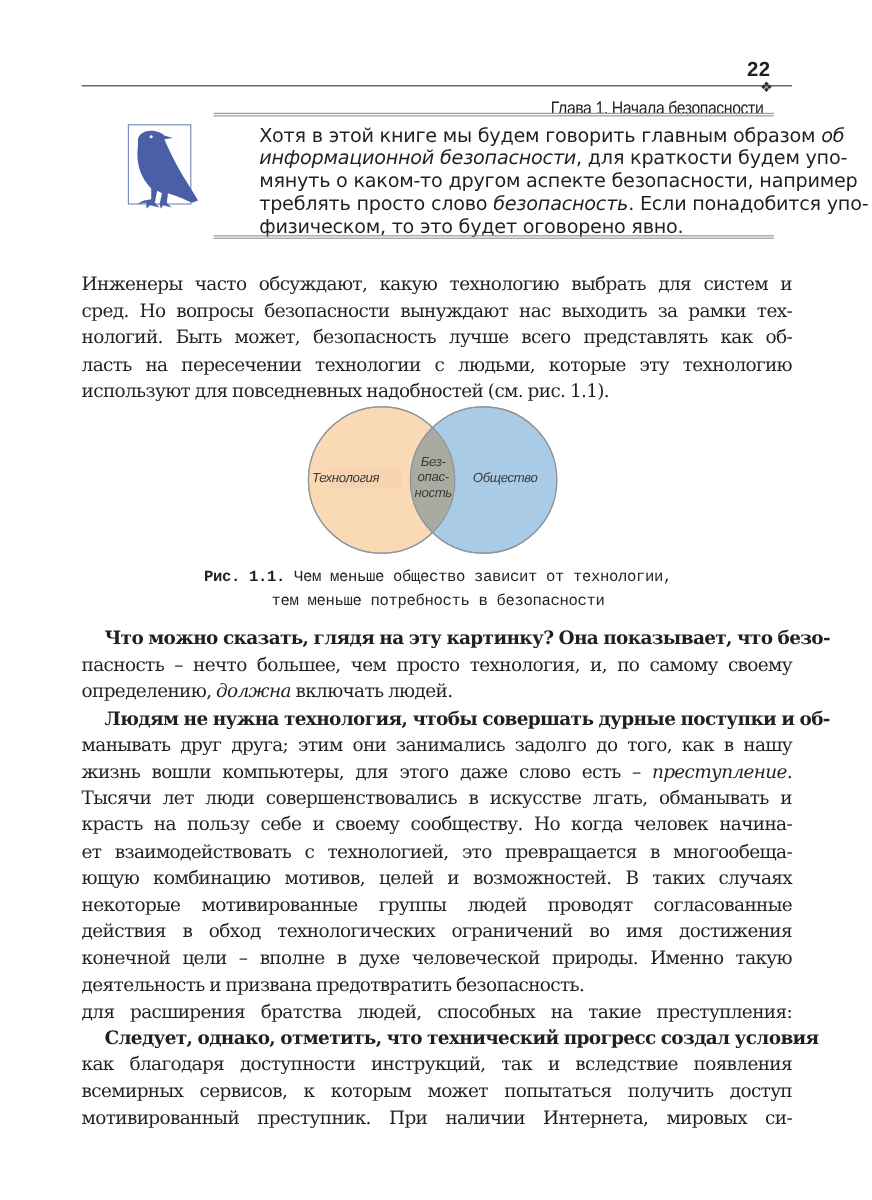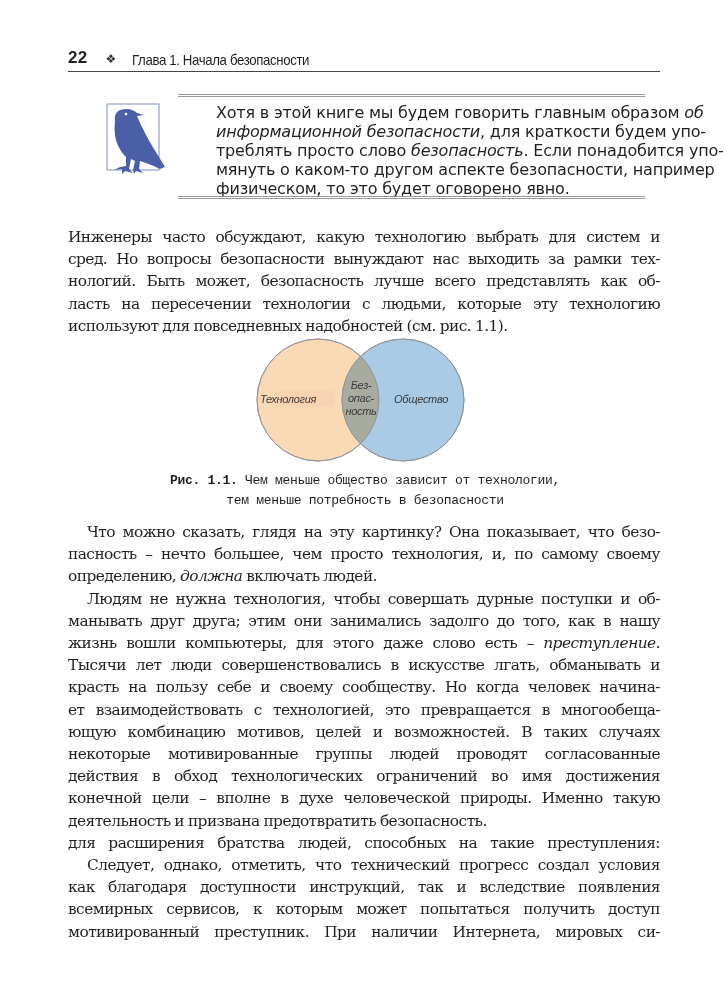--- a/index.html
+++ b/index.html
@@ -4,21 +4,21 @@
   <style>
     html, body { margin: 0; padding: 0; background: #ffffff; }
     body { width: 727px; height: 1000px; position: relative; overflow: hidden; color: #231f20; }
     .page { position: absolute; left: 0; top: 0; width: 727px; height: 1000px; }
 
     
     .running-head {
       position: absolute; left: 68px; top: 48px; width: 592px; height: 24px;
       border-bottom: 1.5px solid #444;
       font-family: "Liberation Sans", sans-serif;
-      display: flex; align-items: flex-end; padding-bottom: 3px; box-sizing: border-box;
+      display: flex; align-items: flex-end; padding-bottom: 3px; box-sizing: border-box; flex-direction: column;
     }
     .rh-num { font-weight: bold; font-size: 17px; letter-spacing: 0.3px; margin-right: 18px; }
     .rh-orn { font-size: 12px; margin-right: 16px; color: #333; position: relative; top: -2px; }
     .rh-title { font-size: 15px; letter-spacing: -0.4px; transform: scaleX(0.88); transform-origin: left bottom; white-space: nowrap; }
 
     
     .note { position: absolute; left: 103px; top: 91px; width: 542px; height: 112px; }
     .note-icon { position: absolute; left: 3px; top: 12px; width: 60px; height: 75px; }
     .note-rule { position: absolute; left: 75px; width: 467px; height: 1px; background: #9a9a9a; }
     .note-rule::after { content: ""; position: absolute; left: 0; right: 0; top: 2px; height: 1px; background: #9a9a9a; }
@@ -34,21 +34,21 @@
     .note-text i { font-style: italic; }
 
     
     .body {
       position: absolute; left: 68px; width: 592px;
       font-family: "DejaVu Serif", serif; font-size: 15.4px; line-height: 22.2px;
       letter-spacing: -0.55px; word-spacing: -0.5px;
     }
     .body .ln { display: block; white-space: nowrap; text-align: justify; text-align-last: justify; }
     .body .ln.last { text-align-last: left; }
-    .body .ln.indent { padding-left: 19px; }
+    .body .ln.indent { padding-left: 19px; font-weight: bold; }
     .body i { font-style: italic; }
 
     
     .figure { position: absolute; left: 255px; top: 337px; width: 220px; height: 126px; }
     .fig-label {
       position: absolute; font-family: "Liberation Sans", sans-serif; font-size: 11px;
       color: #3a3a3a; text-align: center; line-height: 13px; letter-spacing: -0.3px; font-style: italic;
     }
     .caption {
       position: absolute; left: 120px; top: 471px; width: 490px; text-align: center;
@@ -70,22 +70,22 @@
   <div class="note">
     <svg class="note-icon" viewBox="0 0 60 75">
       <rect x="1" y="1" width="52" height="66" fill="none" stroke="#7d8cc4" stroke-width="1"></rect>
       <path fill="#4a5fa8" d="M9 16 C8 10 13 6 20 6 C25 6 29 8 31 10 L38 12 L31 13 C33 18 36 24 40 32 C45 42 52 52 59 64 L54 66 C46 62 40 60 34 58 L33 66 L37 70 L30 68 L28 71 L27 67 L29 58 L25 56 L23 66 L27 70 L19 68 L16 71 L16 66 L8 67 L14 64 L20 63 L20 54 C14 48 10 40 9 32 C8 26 9 20 9 16 Z"></path>
       <circle cx="20" cy="11" r="1.3" fill="#ffffff"></circle>
     </svg>
     <div class="note-rule top"></div>
     <div class="note-text">
       <span class="ln"><span>Хотя в этой книге мы будем говорить главным образом </span><i>об</i></span>
       <span class="ln"><i>информационной безопасности</i><span>, для краткости будем упо-</span></span>
+      <span class="ln"><span>мянуть о каком-то другом аспекте безопасности, например</span></span>
       <span class="ln"><span>треблять просто слово </span><i>безопасность</i><span>. Если понадобится упо-</span></span>
-      <span class="ln"><span>мянуть о каком-то другом аспекте безопасности, например</span></span>
       <span class="ln last"><span>физическом, то это будет оговорено явно.</span></span>
     </div>
     <div class="note-rule bottom"></div>
   </div>
 
   <div class="body" style="top:226px;">
     <span class="ln">Инженеры часто обсуждают, какую технологию выбрать для систем и</span>
     <span class="ln">сред. Но вопросы безопасности вынуждают нас выходить за рамки тех-</span>
     <span class="ln">нологий. Быть может, безопасность лучше всего представлять как об-</span>
     <span class="ln">ласть на пересечении технологии с людьми, которые эту технологию</span>

